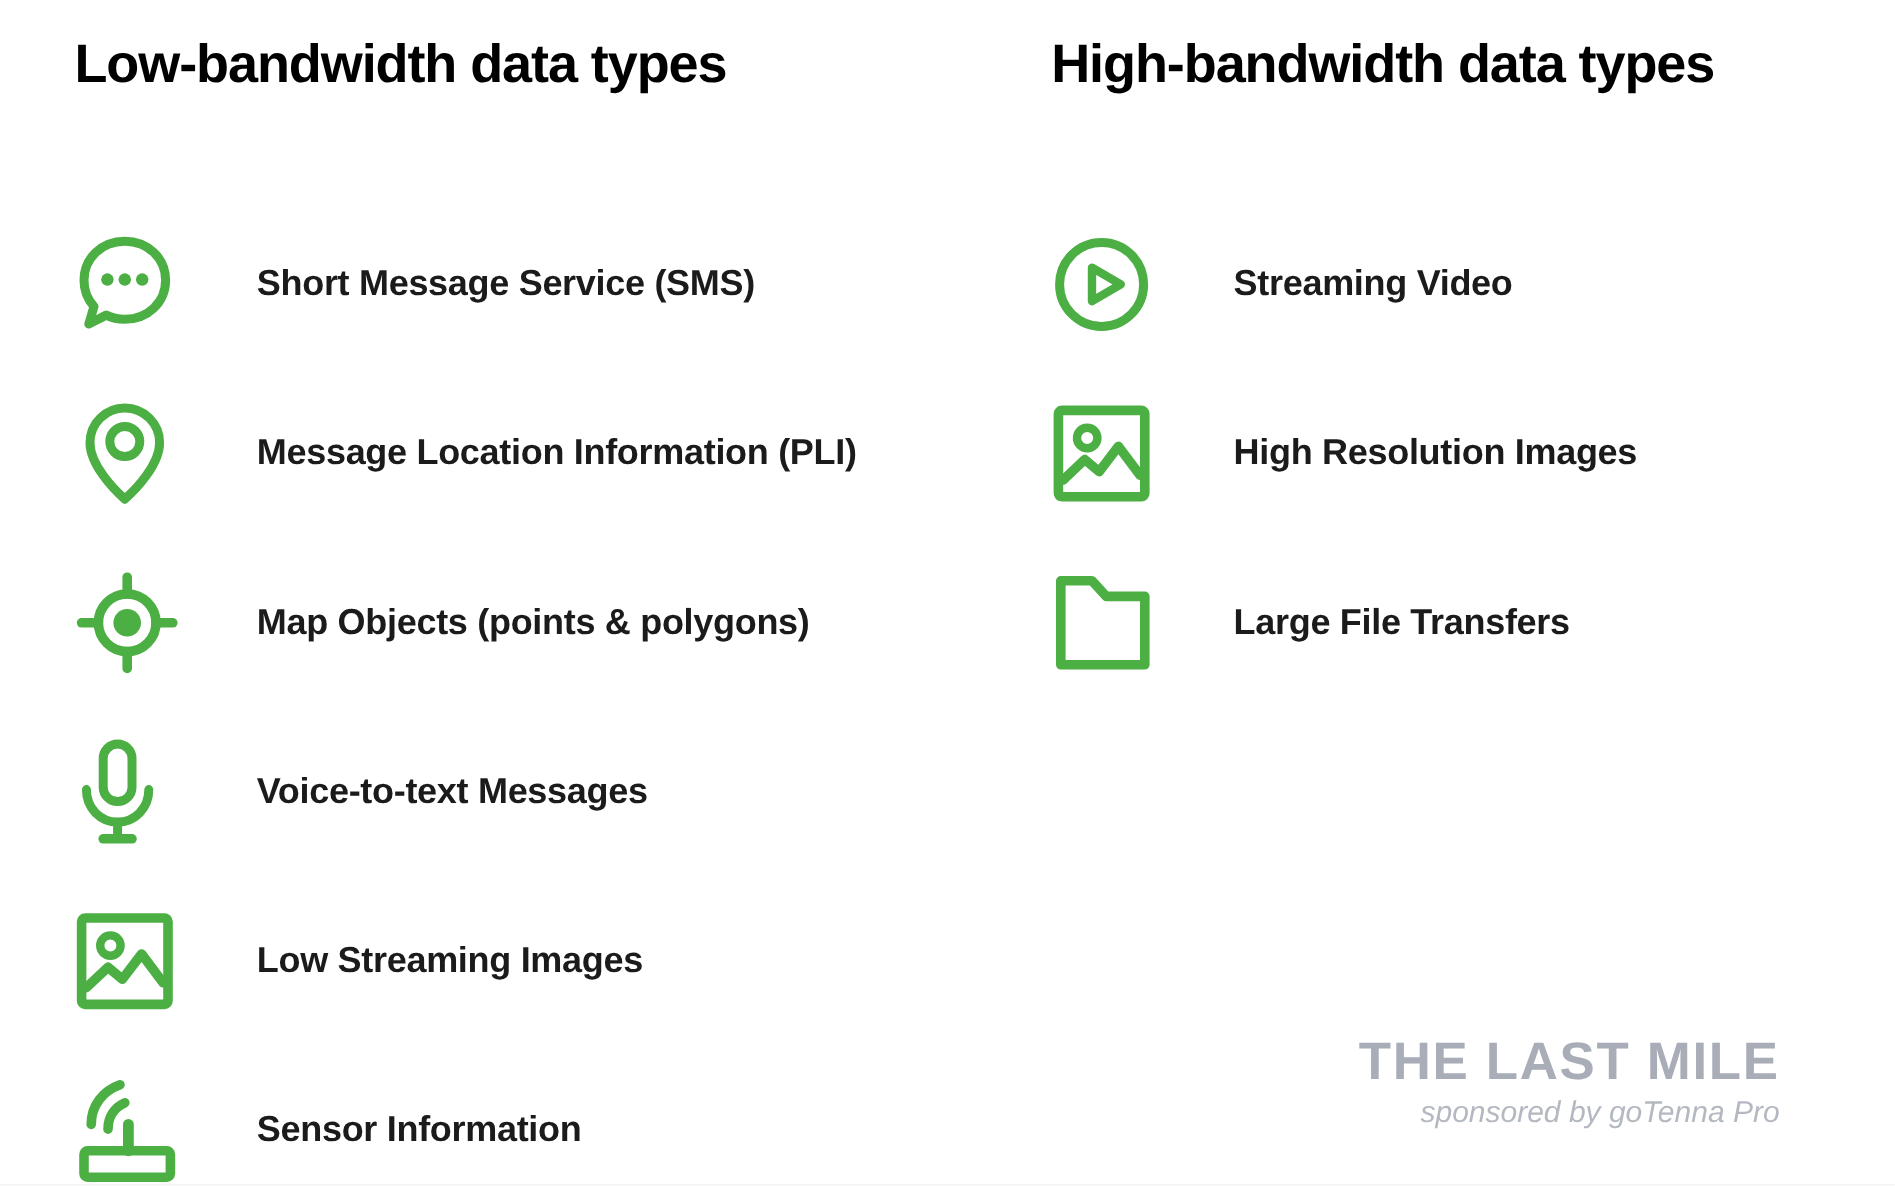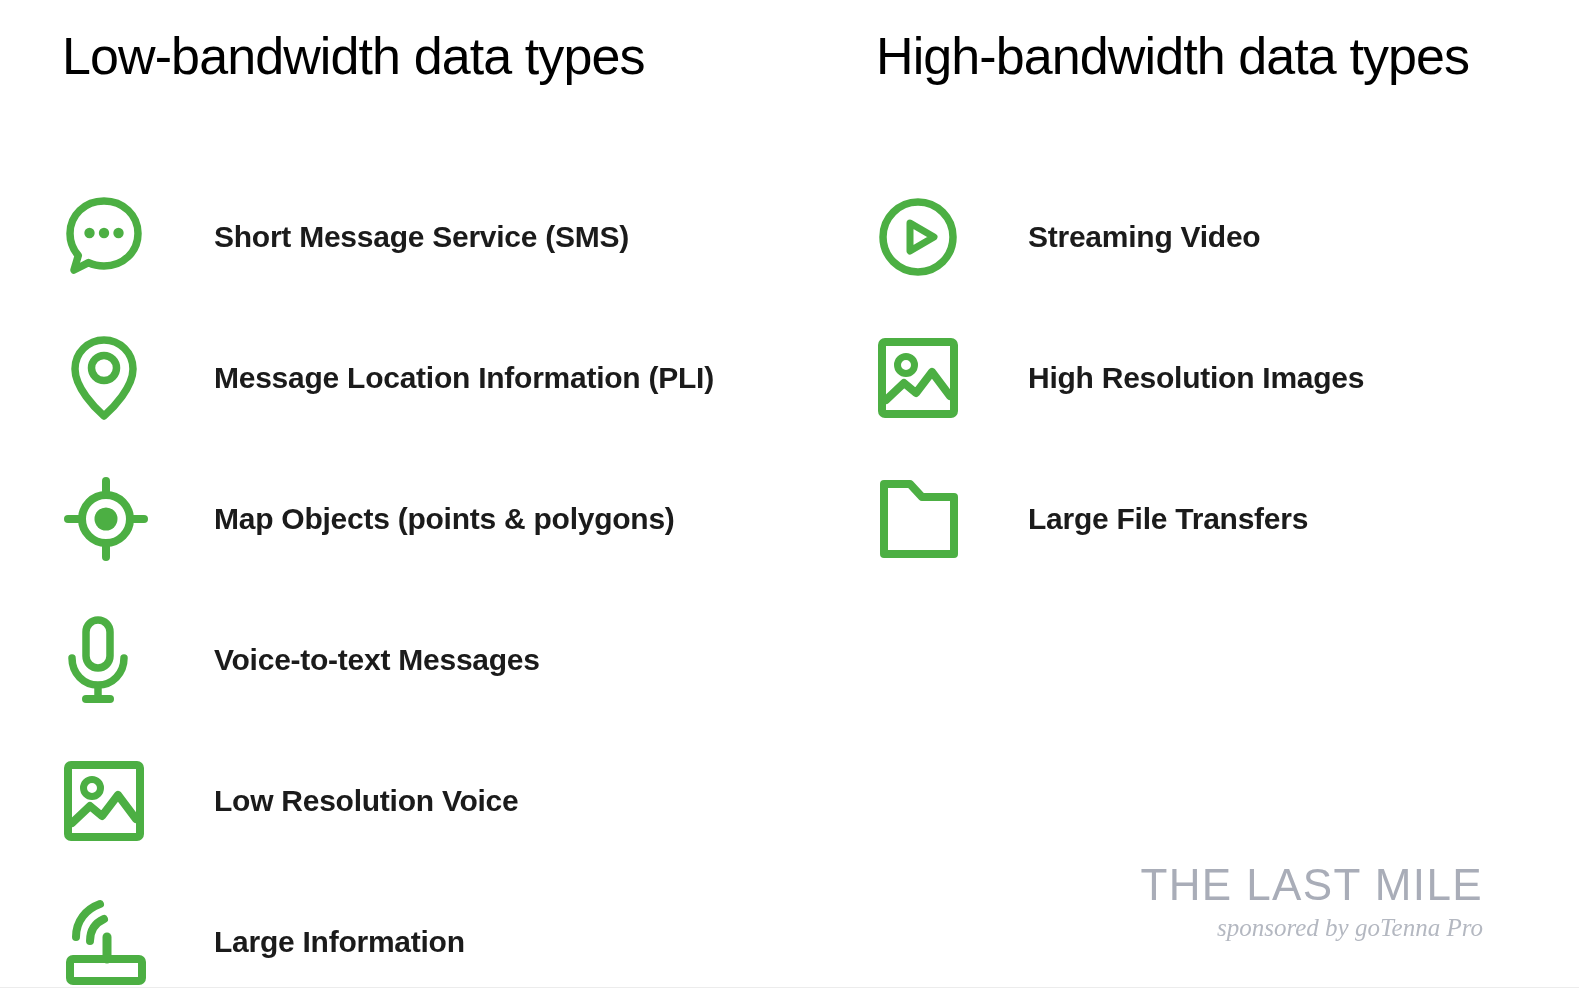--- a/index.html
+++ b/index.html
@@ -36,22 +36,22 @@
     position: absolute;
     top: 0;
   }
   .col-left  { left: 62px;  width: 790px; }
   .col-right { left: 876px; width: 700px; }
 
   .col-heading {
     position: absolute;
     top: 28px;
     margin: 0;
-    font-size: 52px;
-    font-weight: 400;
+    font-size: 45px;
+    font-weight: 700;
     letter-spacing: -0.9px;
     color: #000000;
     white-space: nowrap;
     line-height: 1.1;
   }
 
   .items {
     position: absolute;
     top: 166px;
     left: 0;
@@ -88,35 +88,34 @@
 
   
   .watermark {
     position: absolute;
     right: 96px;
     bottom: 48px;
     text-align: right;
   }
   .wm-title {
     font-size: 44px;
-    font-weight: 400;
+    font-weight: 700;
     letter-spacing: 1.4px;
     color: #a9adb8;
     line-height: 1;
     margin: 0 0 8px 0;
     white-space: nowrap;
   }
   .wm-sub {
     font-size: 25px;
     font-style: italic;
     color: #b4b8c1;
     line-height: 1;
     margin: 0;
     white-space: nowrap;
-    font-family: Liberation Serif, serif;
   }
 </style>
 </head>
 <body>
 
 <div class="slide">
 
   <div class="column col-left">
     <h2 class="col-heading">Low-bandwidth data types</h2>
 
@@ -171,33 +170,33 @@
       </div>
 
       <div class="row">
         <div class="icon-cell">
           <svg width="84" height="84" viewBox="0 0 84 84" fill="none">
             <rect x="6" y="6" width="72" height="72" rx="3" stroke="#4CAF43" stroke-width="8" fill="none"></rect>
             <circle cx="30" cy="29" r="8.5" stroke="#4CAF43" stroke-width="7" fill="none"></circle>
             <path d="M10 64 L28 47 L40 57 L56 36 L74 60" stroke="#4CAF43" stroke-width="8" stroke-linejoin="round" stroke-linecap="round" fill="none"></path>
           </svg>
         </div>
-        <div class="row-label">Low Resolution Voice</div>
+        <div class="row-label">Low Streaming Images</div>
       </div>
 
       <div class="row">
         <div class="icon-cell">
           <svg width="86" height="90" viewBox="0 0 86 90" fill="none">
             <path d="M14 40 C14 24 24 12 38 7" stroke="#4CAF43" stroke-width="8" stroke-linecap="round" fill="none"></path>
             <path d="M28 44 C28 34 33 26 42 22" stroke="#4CAF43" stroke-width="8" stroke-linecap="round" fill="none"></path>
             <line x1="45" y1="40" x2="45" y2="62" stroke="#4CAF43" stroke-width="9" stroke-linecap="round"></line>
             <rect x="8" y="62" width="72" height="22" rx="3" stroke="#4CAF43" stroke-width="8" fill="none"></rect>
           </svg>
         </div>
-        <div class="row-label">Large Information</div>
+        <div class="row-label">Sensor Information</div>
       </div>
 
     </div>
   </div>
 
   <div class="column col-right">
     <h2 class="col-heading">High-bandwidth data types</h2>
 
     <div class="items">
 

